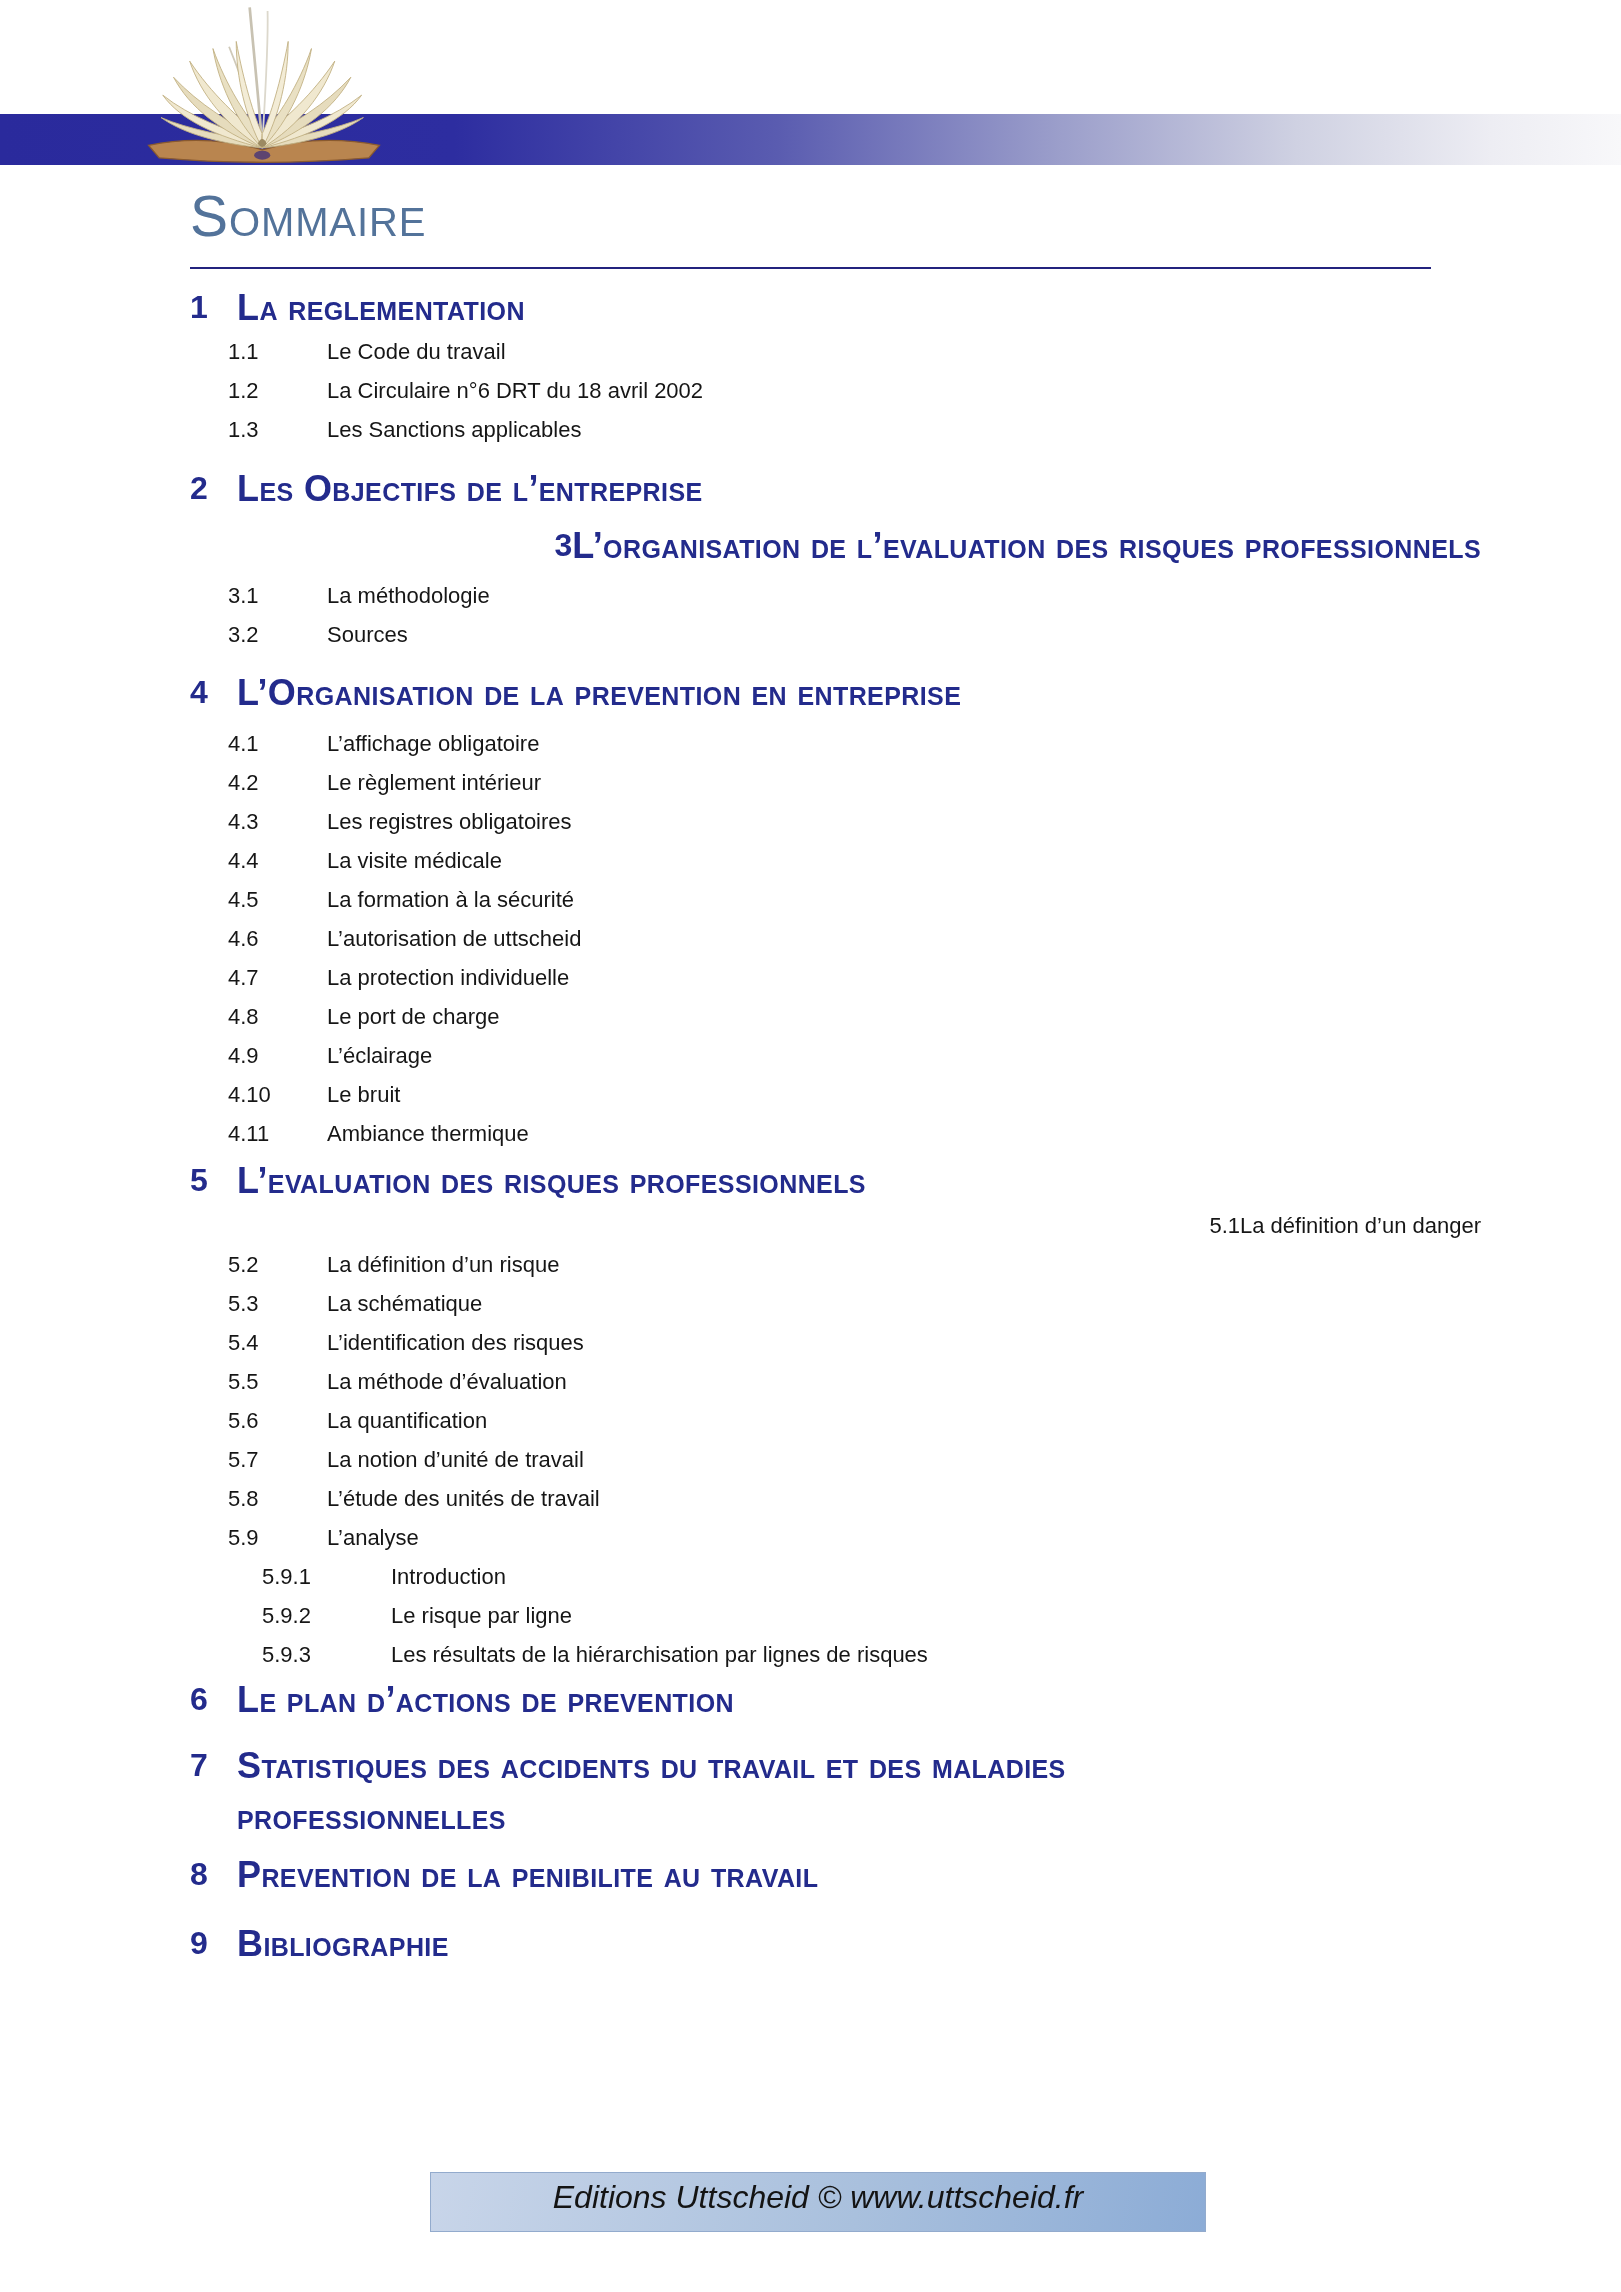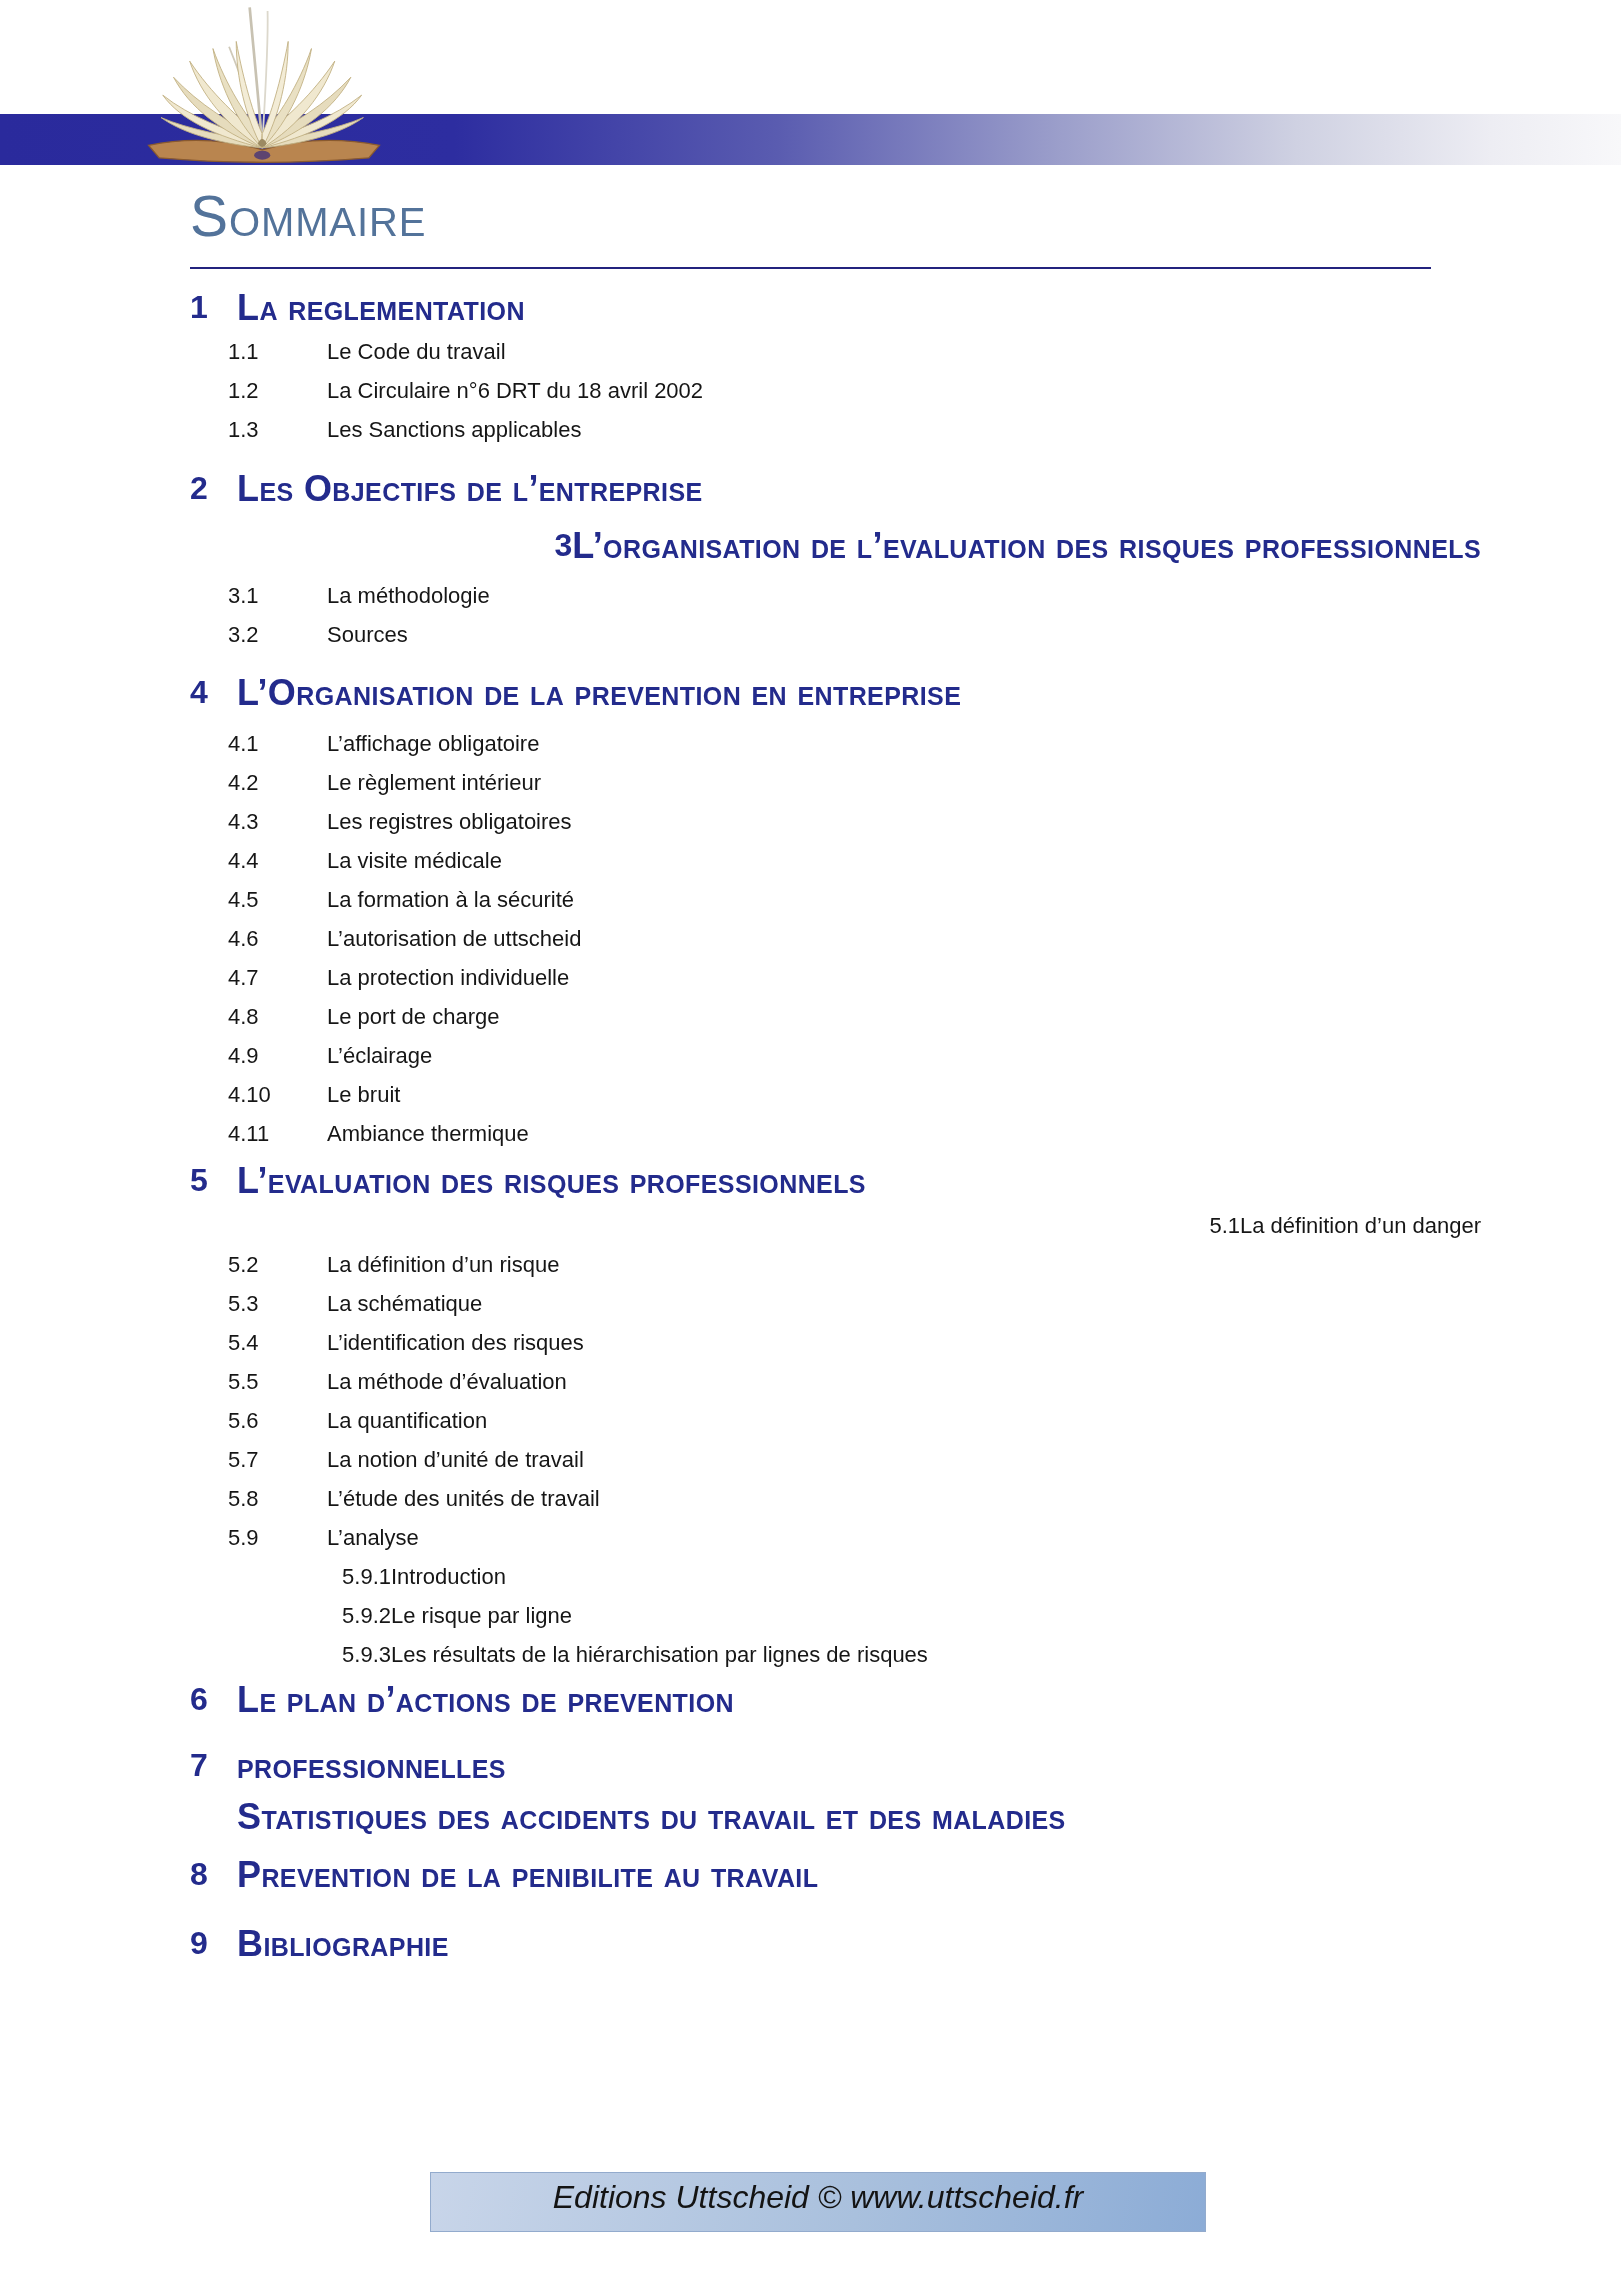--- a/index.html
+++ b/index.html
@@ -26,21 +26,21 @@
   .hnum{display:inline-block;width:47px;font-size:32px;vertical-align:top;}
   .htxt{display:inline-block;font-size:36px;font-variant:small-caps;letter-spacing:0.4px;vertical-align:top;}
   .h-two{line-height:51px;}
   .h-two .hline{line-height:51px;}
   #h1{margin-top:18px;} #h2{margin-top:19.7px;} #h3{margin-top:16px;text-align:right;}
   #h4{margin-top:18px;} #h5{margin-top:7.2px;}  #h6{margin-top:4.5px;}
   #h7{margin-top:19.7px;} #h8{margin-top:12.5px;} #h9{margin-top:28px;}
   .row{margin-left:228px;font-size:22px;line-height:39px;color:var(--body_text,#161616);}
   .row .num{display:inline-block;width:99px;}
   .row.row3{margin-left:262px;}
-  .row.row3 .num{width:129px;text-align:right;}
+  .row.row3 .num{width:129px;}
   .row.row-first.s1{margin-top:3.6px;}
   .row.row-first.s3{margin-top:9.9px;}
   .row.row-first.s4{margin-top:10.7px;}
   .row.row-first.s5{margin-top:5.4px;text-align:right;}
   
   .footer-bar{
     position:absolute;left:430px;top:2172px;width:776px;height:60px;box-sizing:border-box;
     border:0.9px solid #93abcd;text-align:center;
     background:linear-gradient(100deg,#c8d5e9 0%,var(--footer_bar_blue,#a9c0dd) 55%,#8cacd6 100%);
   }
@@ -109,21 +109,21 @@
       <div class="row s5"><span class="num">5.4</span><span class="txt">L’identification des risques</span></div>
       <div class="row s5"><span class="num">5.5</span><span class="txt">La méthode d’évaluation</span></div>
       <div class="row s5"><span class="num">5.6</span><span class="txt">La quantification</span></div>
       <div class="row s5"><span class="num">5.7</span><span class="txt">La notion d’unité de travail</span></div>
       <div class="row s5"><span class="num">5.8</span><span class="txt">L’étude des unités de travail</span></div>
       <div class="row s5"><span class="num">5.9</span><span class="txt">L’analyse</span></div>
       <div class="row s5 row3"><span class="num">5.9.1</span><span class="txt">Introduction</span></div>
       <div class="row s5 row3"><span class="num">5.9.2</span><span class="txt">Le risque par ligne</span></div>
       <div class="row s5 row3"><span class="num">5.9.3</span><span class="txt">Les résultats de la hiérarchisation par lignes de risques</span></div>
       <div class="h" id="h6"><span class="hnum">6</span><span class="htxt">Le plan d’actions de prevention</span></div>
-      <div class="h h-two" id="h7"><span class="hnum">7</span><span class="htxt"><div class="hline">professionnelles</div><div class="hline">Statistiques des accidents du travail et des maladies</div></span></div>
+      <div class="h h-two" id="h7"><span class="hnum">7</span><span class="htxt"><div class="hline">Statistiques des accidents du travail et des maladies</div><div class="hline">professionnelles</div></span></div>
       <div class="h" id="h8"><span class="hnum">8</span><span class="htxt">Prevention de la penibilite au travail</span></div>
       <div class="h" id="h9"><span class="hnum">9</span><span class="htxt">Bibliographie</span></div>
     </div>
 </div>
 
 <div class="footer-bar">
   <div class="footer-text">Editions Uttscheid © www.uttscheid.fr</div>
 </div>
 
 

